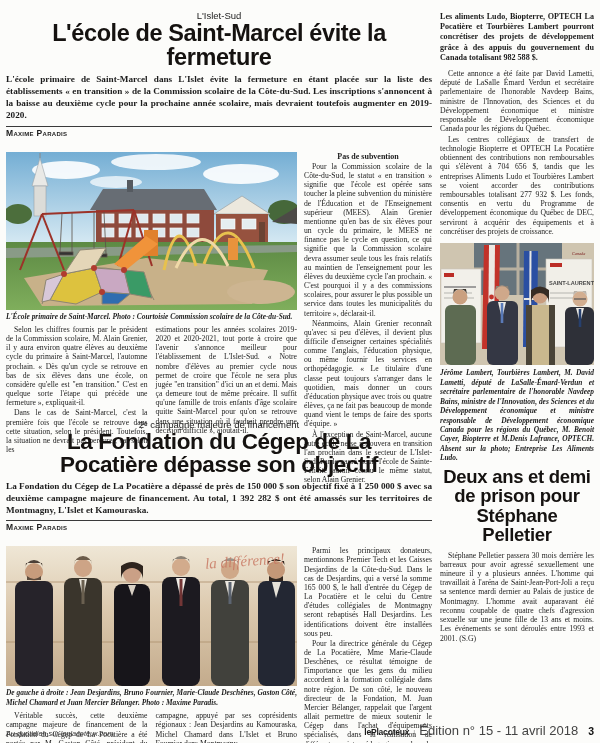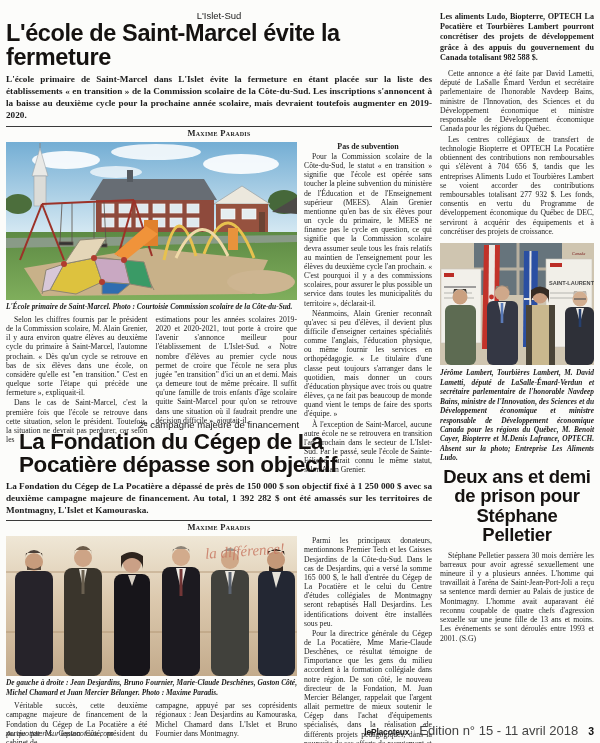--- a/index.html
+++ b/index.html
@@ -5,28 +5,28 @@
   html,body{margin:0;padding:0;}
   body{
     width:600px;height:743px;position:relative;overflow:hidden;
     background:#fcfcfa;color:#1c1c1c;
     font-family:"Liberation Serif","DejaVu Serif",serif;
   }
 
   
   .kicker{text-align:center;font-family:"Liberation Sans","DejaVu Sans",sans-serif;
     font-size:9.5px;color:#222;}
-  .headline{margin:1px 0 3px;text-align:left;font-weight:bold;
+  .headline{margin:1px 0 3px;text-align:center;font-weight:bold;
     font-family:"Liberation Sans","DejaVu Sans",sans-serif;
     font-size:23.5px;line-height:1.02;letter-spacing:-0.4px;color:#151210;}
   .lead{font-weight:bold;font-size:9.2px;line-height:1.32;text-align:justify;margin:2px 0 0;}
   .rule{border-top:1px solid #3a3a3a;margin-top:4px;}
-  .byline{text-align:center;font-family:Liberation Serif, serif;
+  .byline{text-align:left;font-family:Liberation Sans, sans-serif;
     font-variant:small-caps;font-weight:bold;font-size:8.5px;letter-spacing:.3px;
-    padding:1px 0 4px;}
+    padding:1px 0 14px;}
   .row{display:flex;gap:7px;align-items:flex-start;}
   .photo-col{width:291px;flex:none;}
   .txt-col{flex:1;min-width:0;}
   .bodytext{font-size:7.7px;line-height:1.19;text-align:justify;}
   .bodytext p{margin:0 0 1px;}
   p.ind{text-indent:8px;}
   .caption{font-size:7.4px;font-weight:bold;font-style:italic;line-height:1.28;
     margin:2px 0 4px;text-align:justify;}
   .subhead{text-align:center;font-weight:bold;font-size:8px;margin:0 0 1px;}
   .two-cols{display:flex;gap:8px;margin-top:2px;}

